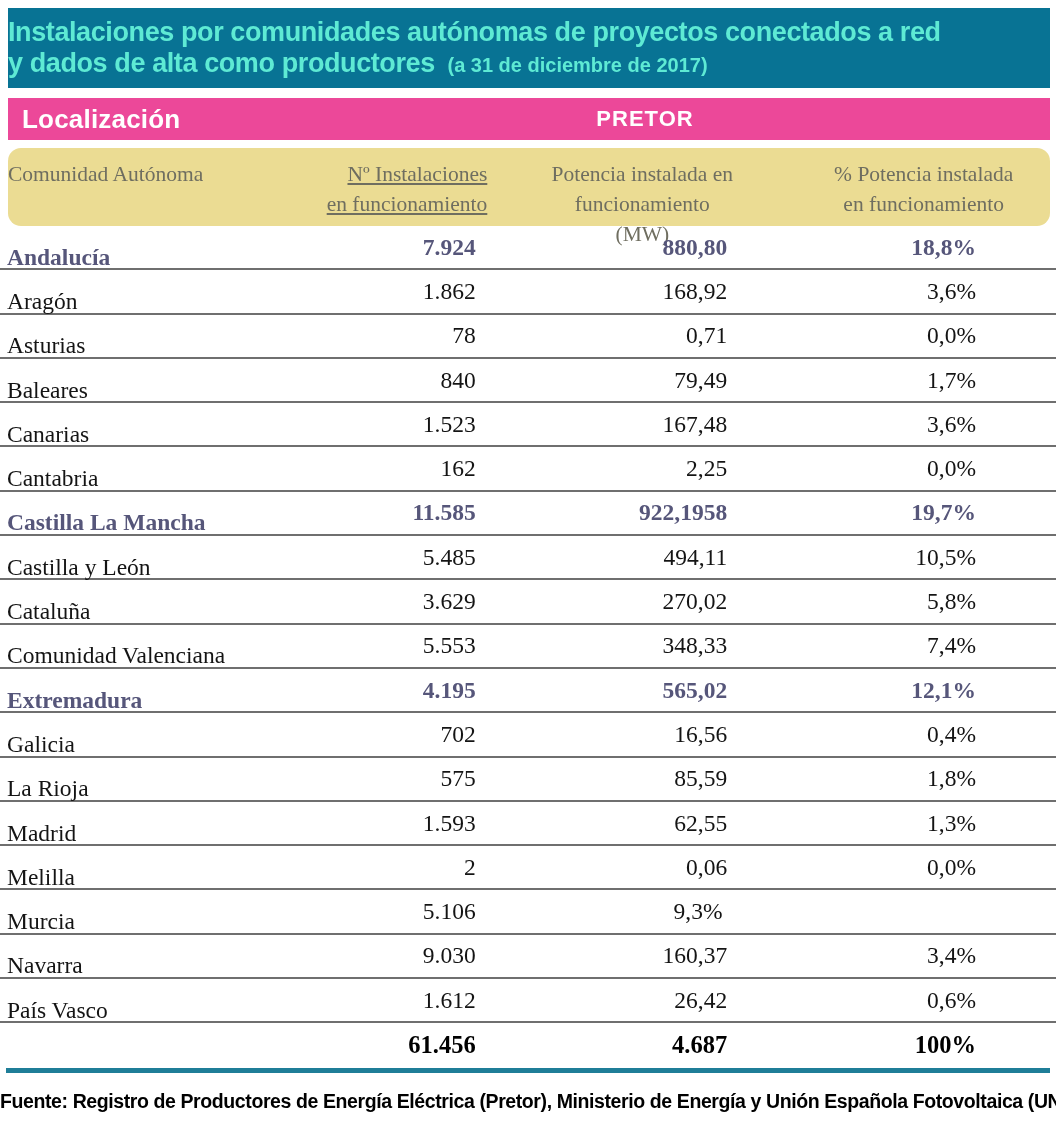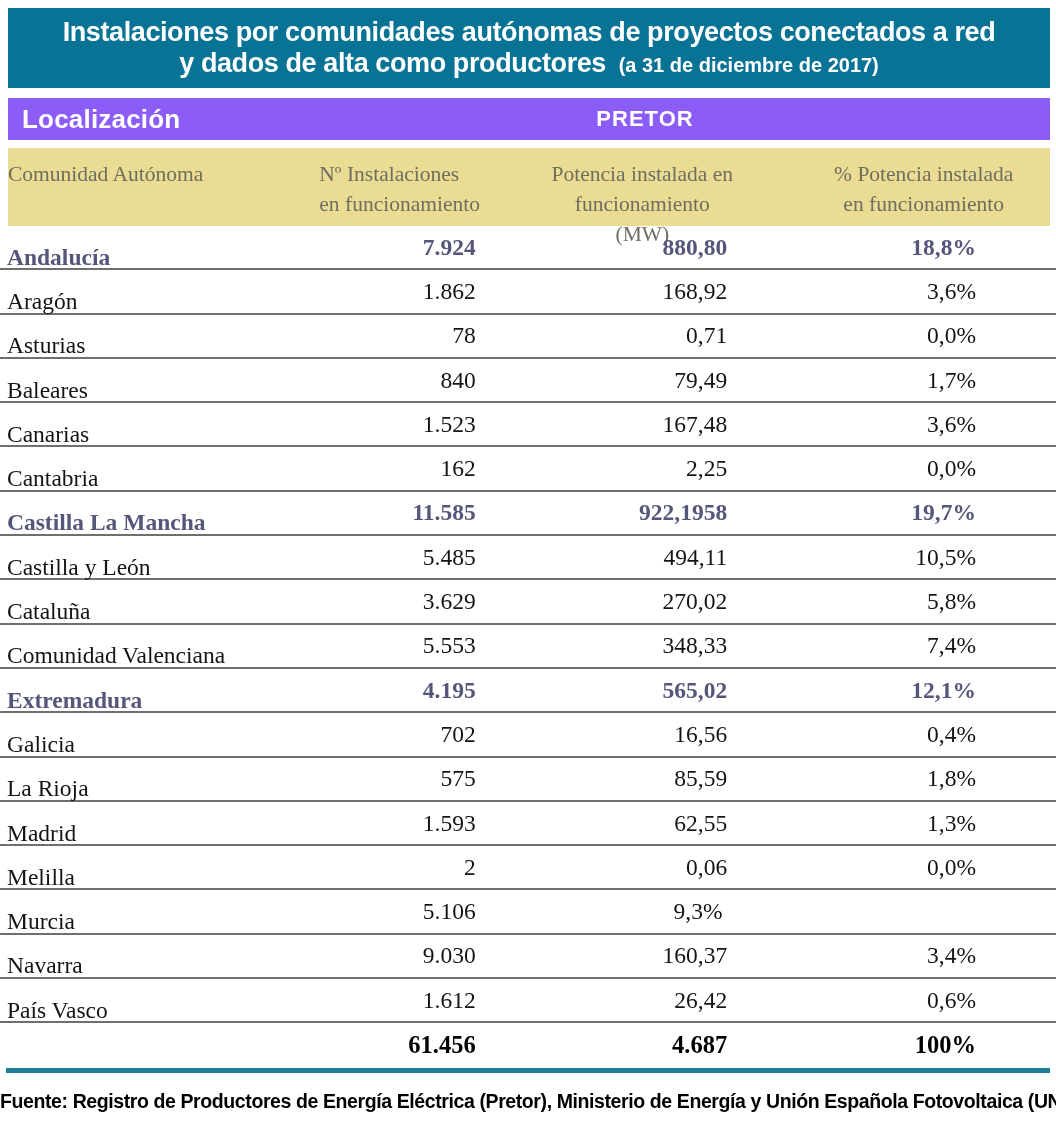--- a/index.html
+++ b/index.html
@@ -6,51 +6,52 @@
   html, body { background: #ffffff; }
   body {
     width: 1056px; height: 1121px;
     position: relative;
     font-family: "Liberation Sans", sans-serif;
   }
 
   
   .banner {
     position: absolute; left: 8px; top: 8px; width: 1042px; height: 80px;
-    background: #087394; color: #ffffff; text-align: center;
+    background: #087394; color: #5eead4; text-align: left;
     padding-top: 9px;
   }
   .banner .line { font-size: 27px; font-weight: bold; letter-spacing: -0.4px; line-height: 31px; }
   .banner .note { font-size: 20px; font-weight: bold; letter-spacing: 0; }
 
   
   .band {
     position: absolute; left: 8px; top: 98px; width: 1042px; height: 42px;
-    background: #8b5cf6; color: #ffffff;
+    background: #ec4899; color: #ffffff;
   }
   .band .loc {
     position: absolute; left: 14px; top: 0; height: 42px; line-height: 42px;
     font-size: 26px; font-weight: bold; letter-spacing: 0.2px;
   }
   .band .pretor {
     position: absolute; left: 637px; top: 0; height: 42px; line-height: 42px;
     transform: translateX(-50%);
     font-size: 22px; font-weight: bold; letter-spacing: 1px;
   }
 
   
   .thead {
     position: absolute; left: 8px; top: 148px; width: 1042px; height: 78px;
     background: #EBDC93; color: #6F6E60;
     font-family: "Liberation Serif", serif; font-size: 21.5px;
     display: flex;
+    border-radius: 13px;
   }
   .th { padding-top: 11px; line-height: 30px; }
   .th1 { width: 27%; text-align: left; padding-left: 0; }
-  .th2 { width: 19%; text-align: left; padding-left: 30px; }
+  .th2 { width: 19%; text-align: right; padding-left: 30px; text-decoration: underline; }
   .th3 { width: 24%; text-align: center; padding-left: 60px; }
   .th4 { width: 30%; text-align: center; padding-left: 60px; }
 
   
   .rows {
     position: absolute; left: 0; top: 226px; width: 1056px;
     font-family: "Liberation Serif", serif; font-size: 23.5px; color: #141414;
   }
   .row {
     display: flex; align-items: center; height: 44.3px;

